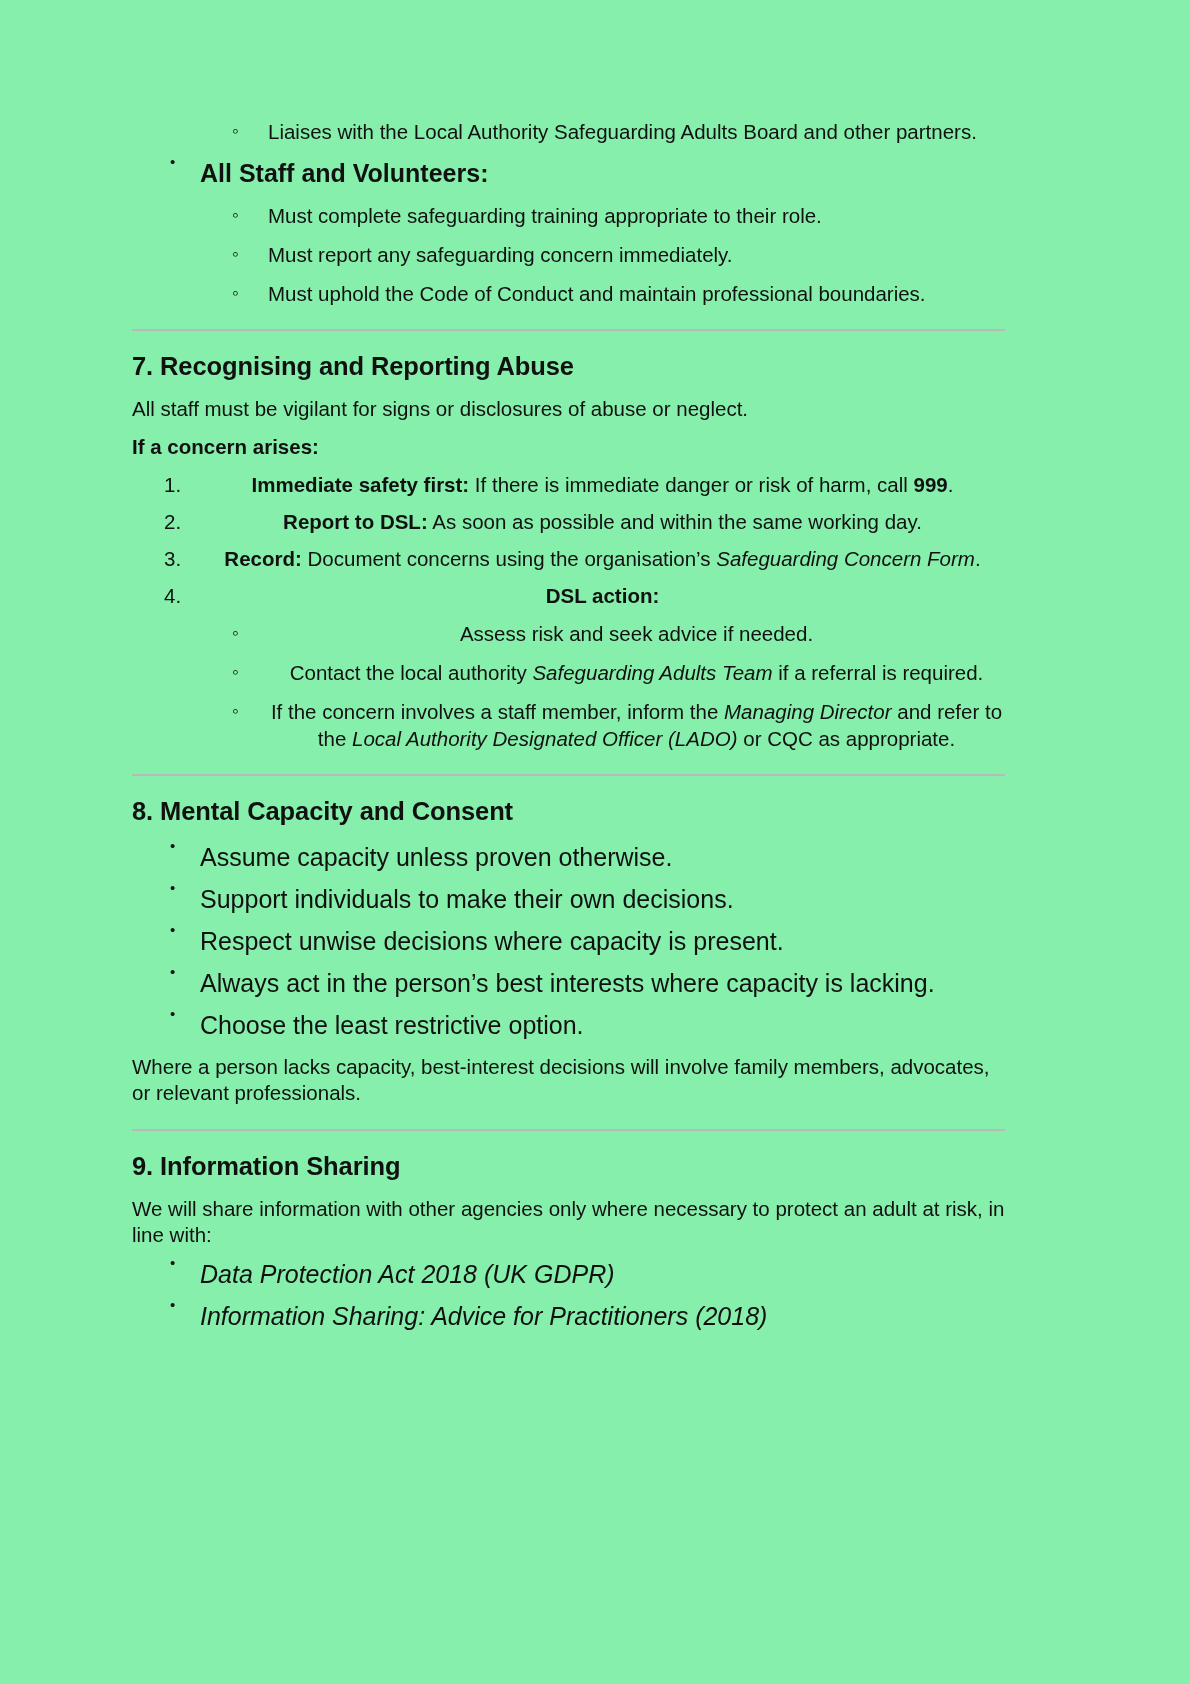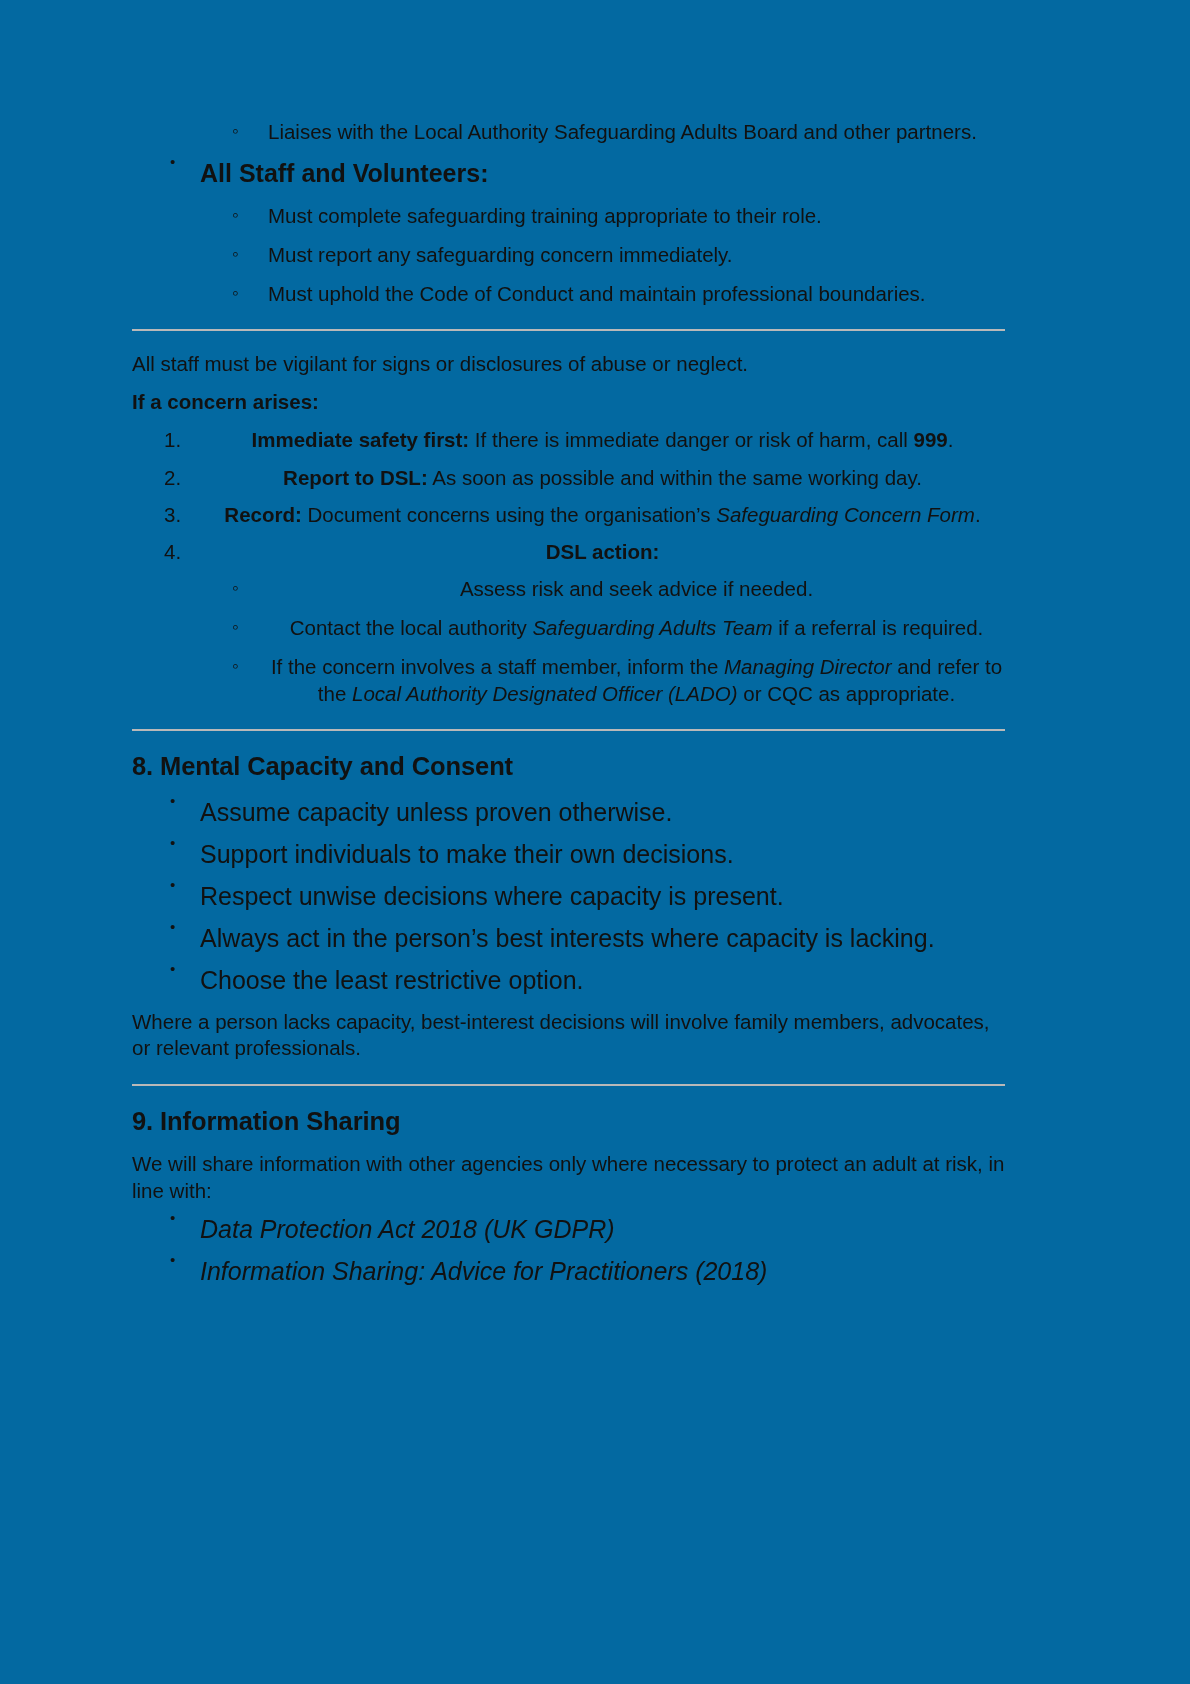--- a/index.html
+++ b/index.html
@@ -3,21 +3,21 @@
 <meta charset="utf-8">
 <style>
   html, body {
     margin: 0;
     padding: 0;
     background: #ffffff;
   }
   .page {
     width: 1190px;
     height: 1684px;
-    background: #0369a1;
+    background: #86efac;
     position: relative;
     box-sizing: border-box;
     padding: 118px 185px 0 132px;
     font-family: "Liberation Sans", sans-serif;
     color: #000000;
   }
   .doc {
     font-size: 20.5px;
     line-height: 1.30;
     color: #111111;
@@ -177,20 +177,21 @@
           <span>Must report any safeguarding concern immediately.</span>
         </li>
         <li>
           <span>Must uphold the Code of Conduct and maintain professional boundaries.</span>
         </li>
       </ul>
     </div>
 
     <hr class="rule">
     <div class="block">
+      <h2 class="sec-heading">7. Recognising and Reporting Abuse</h2>
 
       <p class="para">All staff must be vigilant for signs or disclosures of abuse or neglect.</p>
 
       <p class="para bold">If a concern arises:</p>
 
       <ol class="numlist">
         <li>
           <span class="bold">Immediate safety first:</span><span> If there is immediate danger or risk of harm, call </span><span class="bold">999</span><span>.</span>
         </li>
         <li>

